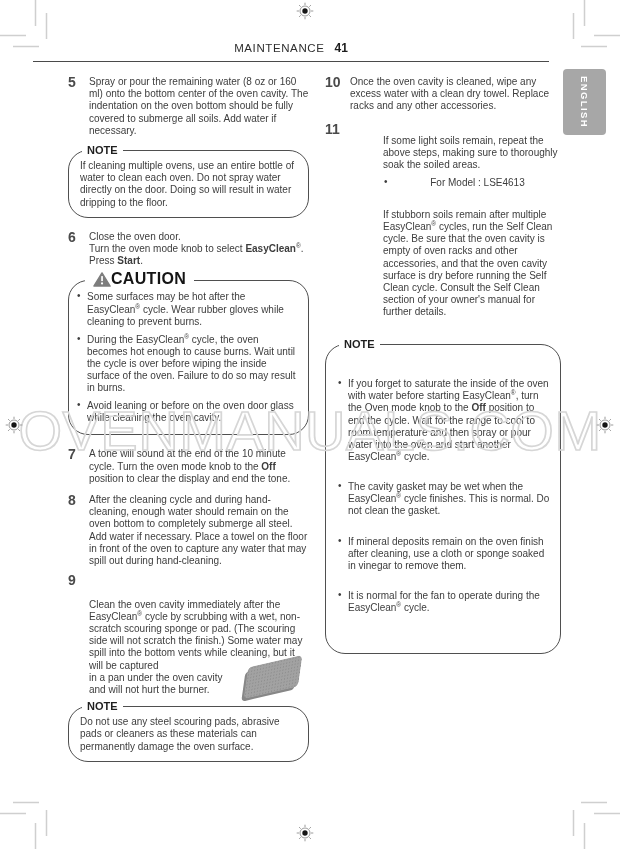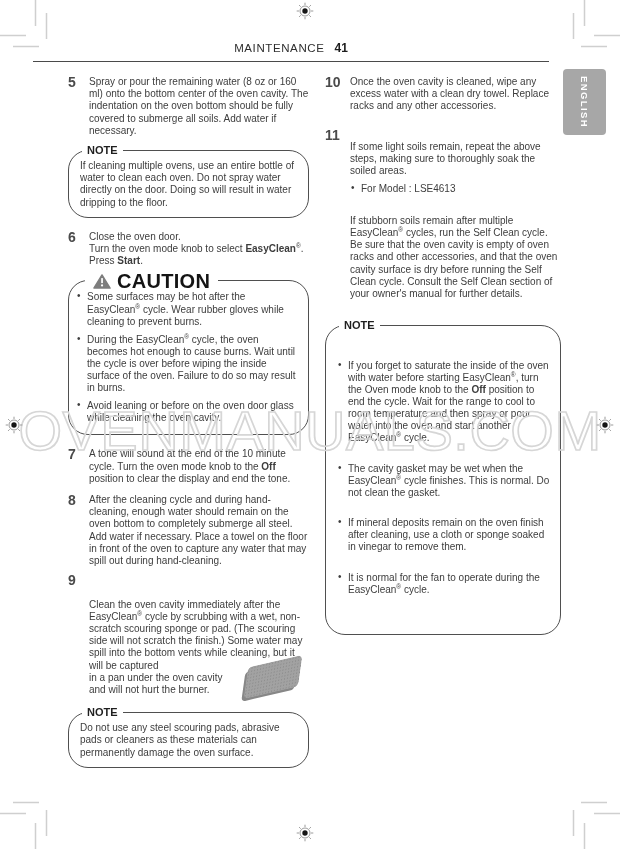--- a/index.html
+++ b/index.html
@@ -43,37 +43,37 @@
   .box { position:relative; border:1.2px solid #4f4f4f; border-radius:20px; background:#fff0; }
   .box-title {
     position:absolute; top:-7px; left:13px; background:#fff; padding:0 5px;
     font-size:11px; font-weight:bold; color:#1f1f1f;
   }
   .box-body { padding:9px 10px 8px 11px; font-size:10px; line-height:12.2px; white-space:pre-line; }
 
   .caution { padding:10px 7px 4px 7px; }
   .caution-title {
     position:absolute; top:-11px; left:16px; background:#fff; padding:0 8px;
-    display:flex; align-items:center; gap:6px;
-    font-size:20px; font-weight:bold; color:#141414; letter-spacing:.3px;
+    display:flex; align-items:center; 
+    font-size:16px; font-weight:bold; color:#141414; letter-spacing:.3px;
   }
   .bullets { list-style:none; margin:0; padding:0; }
   .bullets li {
     position:relative; padding-left:11px; margin-bottom:6px;
     font-size:10px; line-height:12.1px; white-space:pre-line;
   }
   .bullets li::before { content:"•"; position:absolute; left:1px; top:-1px; color:#3d3d3d; }
 
-  .sub-bullet { position:relative; padding-left:11px; margin-top:6px; }
+  .sub-bullet { position:relative; padding-left:11px; margin-top:6px;text-align:center; }
   .sub-bullet::before { content:"•"; position:absolute; left:1px; top:-1px; }
   .sub-para { margin-top:7px; }
 
   
   .mt13 { margin-top:13px; }
-  .mt10 { margin-top:16px; }
+  .mt10 { margin-top:10px;gap:33px; }
   .mt9  { margin-top:9px; }
   .mt7  { margin-top:7px; }
 
   
   .step9-body { position:relative; }
   .pad-img {
     position:absolute; right:8px; bottom:4px; width:56px; height:30px;
     background-color:#a2a2a2;
     background-image:radial-gradient(#8f8f8f .7px, rgba(0,0,0,0) .9px);
     background-size:3px 3px;

